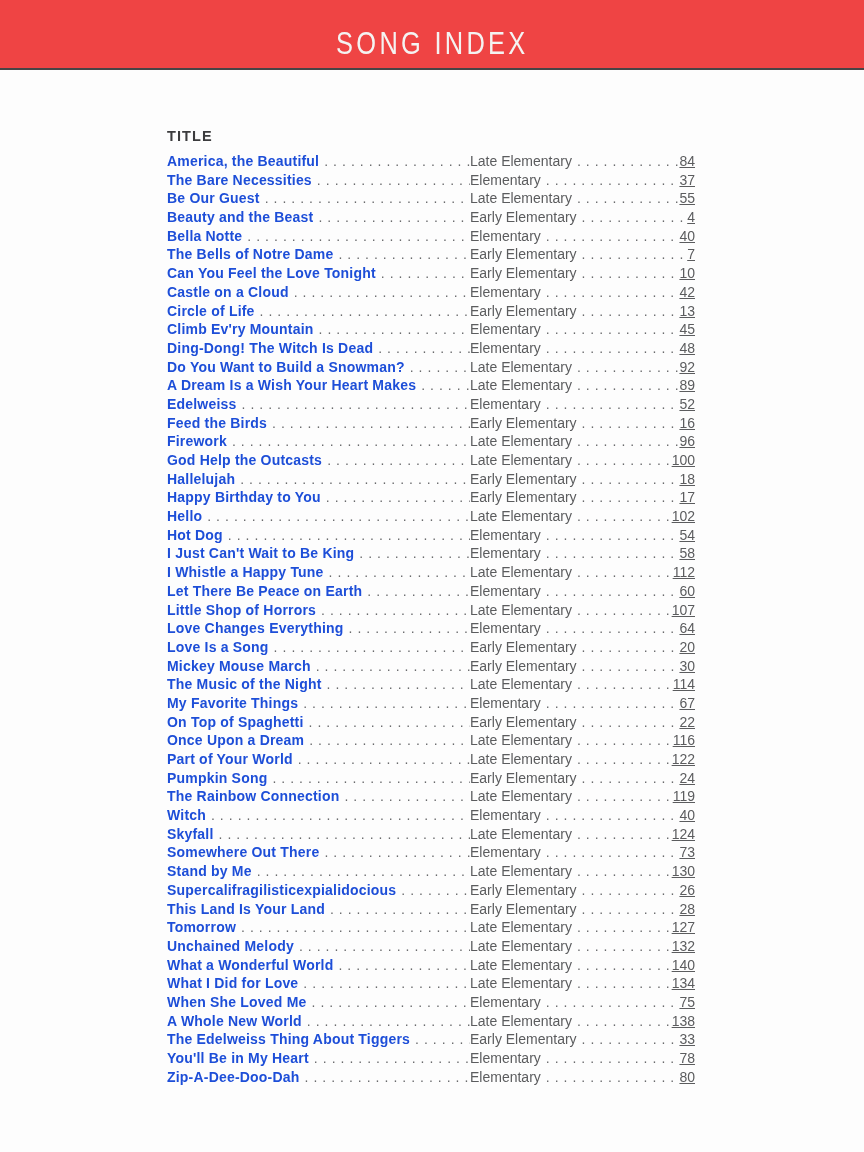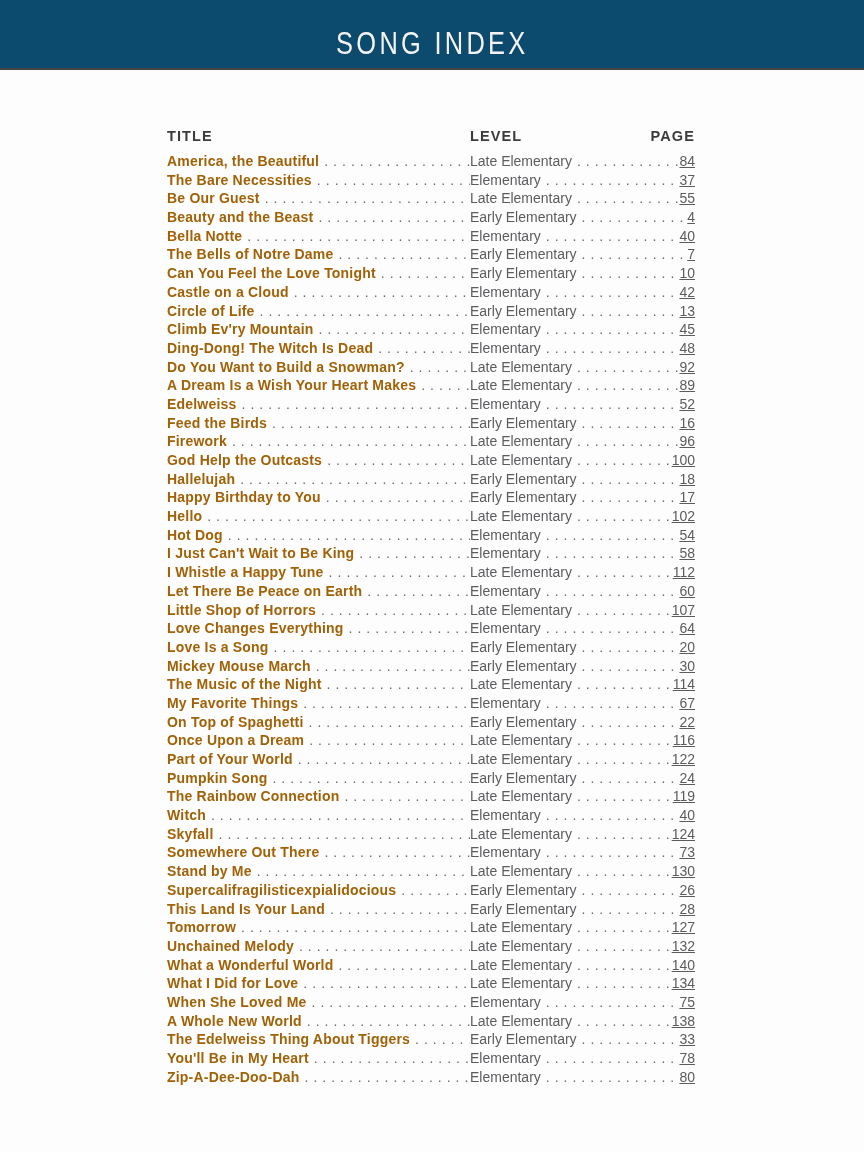--- a/index.html
+++ b/index.html
@@ -56,21 +56,21 @@
   .cell-rest {
     flex: 1 1 0;
     min-width: 0;
     display: flex;
     align-items: baseline;
     overflow: hidden;
   }
   .song-title {
     flex: none;
     font-weight: 700;
-    color: #a16207;
+    color: #1d4ed8;
     letter-spacing: 0.2px;
   }
   .level {
     flex: none;
     color: #5b5c5e;
   }
   .page-num {
     flex: none;
     color: #5b5c5e;
     padding-left: 1px;
@@ -94,34 +94,29 @@
     line-height: 20px;
     margin-bottom: 6px;
   }
   .head .spacer {
     flex: 1 1 0;
   }
 </style>
 </head>
 <body style="background: rgb(253, 253, 253);">
 
-<header class="topbar" style="background: #0c4a6e;">
+<header class="topbar" style="background: #ef4444;">
   <h1 style="color: rgb(244, 243, 242);">SONG INDEX</h1>
 </header>
 
 <main class="index">
   <div class="row head">
     <div class="cell-title">
       <span>TITLE</span>
     </div>
-    <div class="cell-rest">
-      <span>LEVEL</span>
-      <span class="spacer"></span>
-      <span>PAGE</span>
-    </div>
   </div>
   <div id="rows">
       <div class="row">
         <div class="cell-title">
           <span class="song-title">America, the Beautiful</span>
           <span class="leader">............................................................</span>
         </div>
         <div class="cell-rest">
           <span class="level">Late Elementary</span>
           <span class="leader">............................................................</span>

